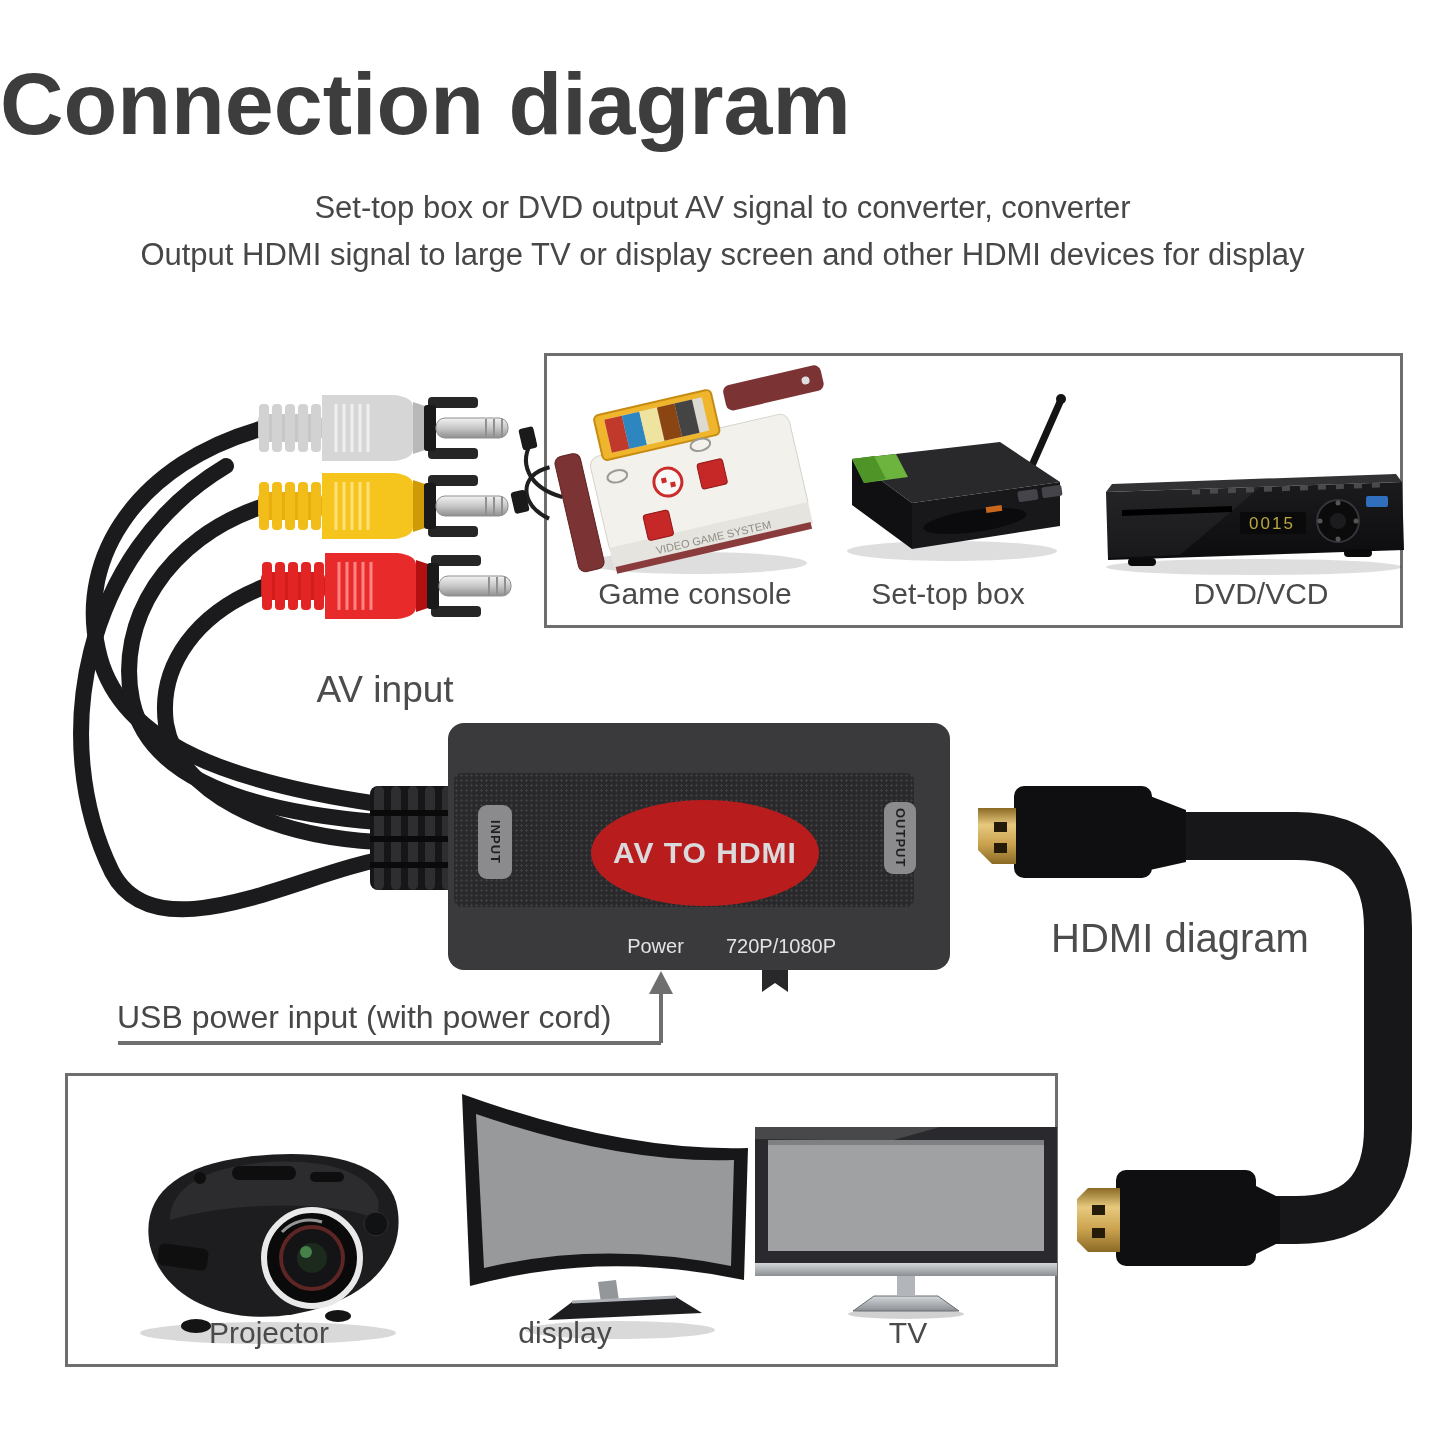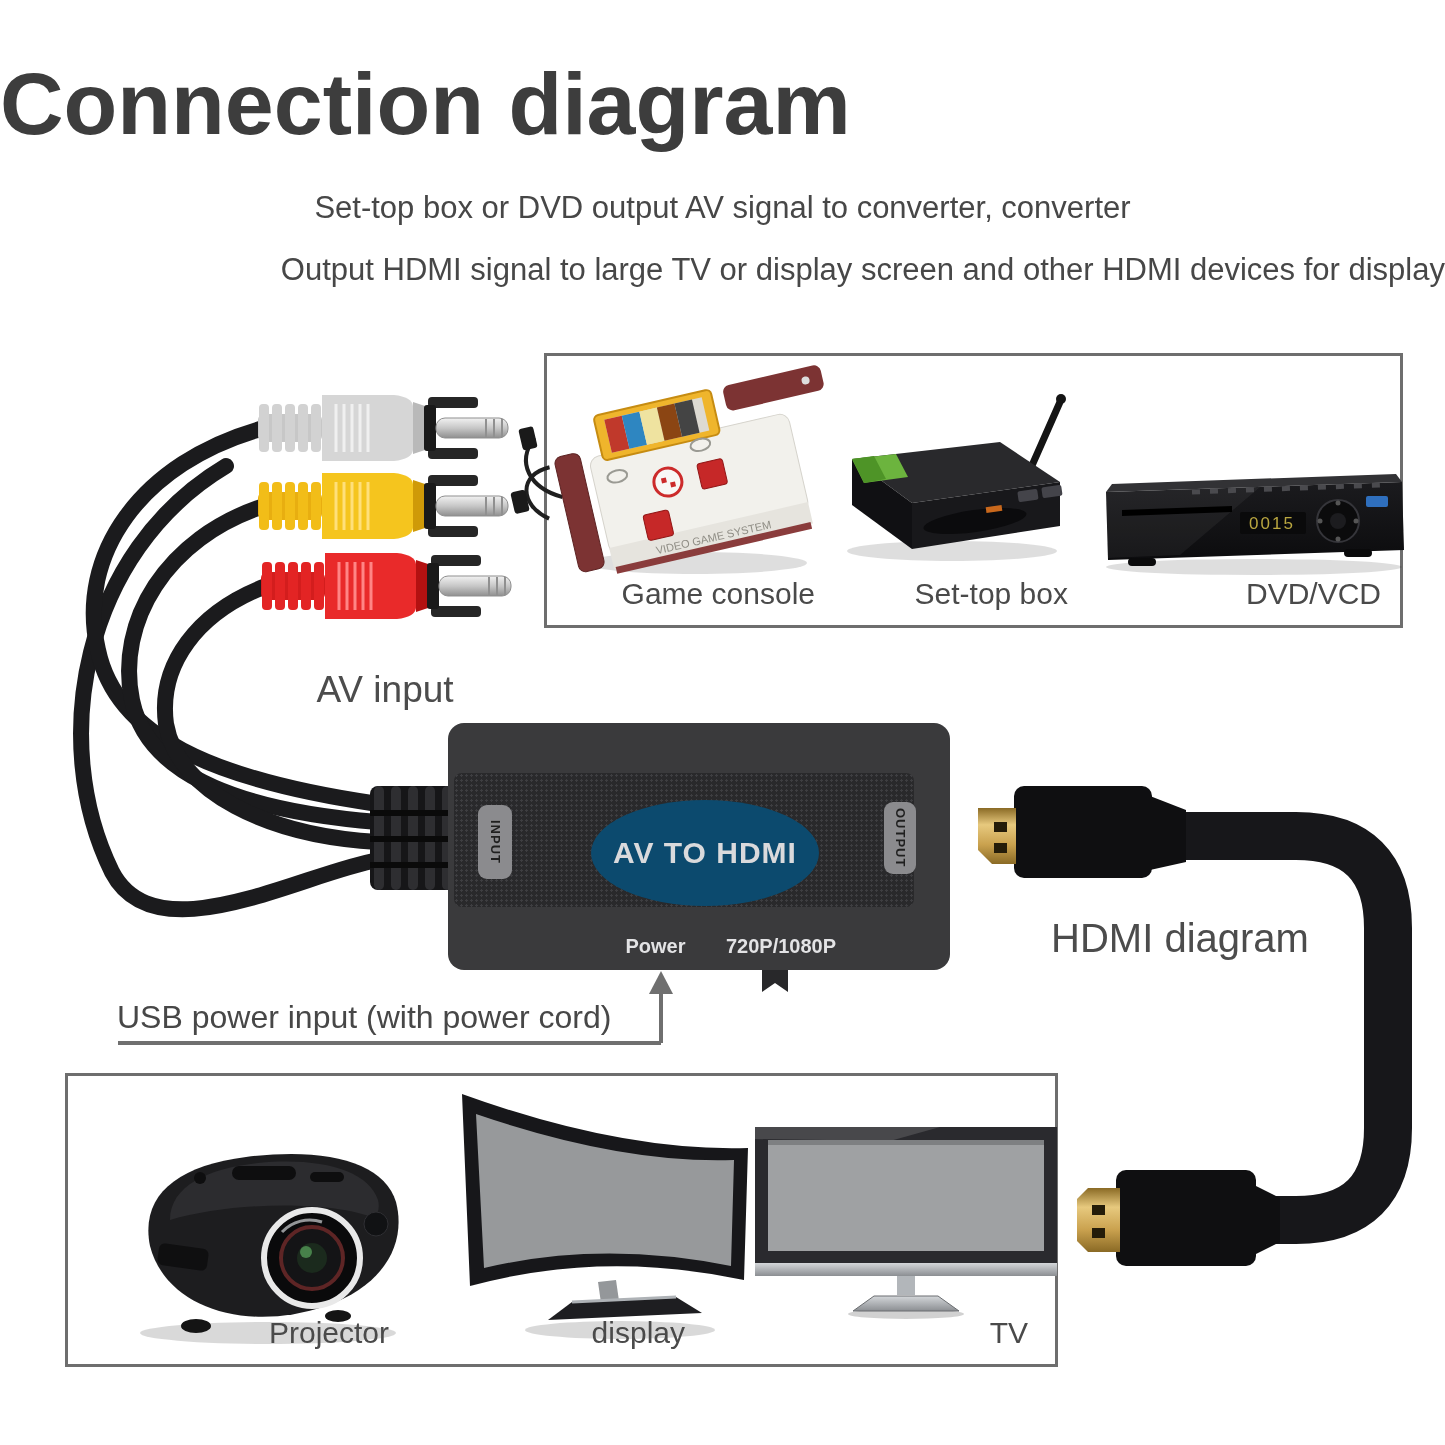--- a/index.html
+++ b/index.html
@@ -3,41 +3,41 @@
 <meta charset="utf-8">
 <title>Connection diagram</title>
 <style>
   html,body{margin:0;padding:0;background:#ffffff;}
   .canvas{position:relative;width:1445px;height:1445px;background:#ffffff;overflow:hidden;
           font-family:"Liberation Sans","DejaVu Sans",sans-serif;}
   .abs{position:absolute;}
   .page-title{left:0;top:58px;width:1445px;text-align:left;font-size:88px;font-weight:bold;
               color:#3d3d3d;line-height:1.05;}
   .page-sub{left:0;width:1445px;text-align:center;font-size:31px;color:#474747;}
-  #sub1{top:190px;} #sub2{top:252px;text-align:right;}
+  #sub1{top:190px;} #sub2{top:237px;}
   .devbox{border:3px solid #6e6e6e;background:transparent;}
   #source-box{left:544px;top:353px;width:853px;height:269px;}
   #display-box{left:65px;top:1073px;width:987px;height:288px;}
-  .devlabel{font-size:30px;color:#4a4a4a;text-align:right;width:240px;}
+  .devlabel{font-size:30px;color:#4a4a4a;text-align:center;width:240px;}
   .biglabel{color:#4c4c4c;text-align:center;}
   #av-input-label{left:275px;top:669px;width:220px;font-size:37px;}
   #hdmi-output-label{left:1025px;top:916px;width:310px;font-size:40px;}
   #usb-note{left:117px;top:999px;font-size:32px;color:#474747;white-space:nowrap;}
   
   #converter{left:448px;top:723px;width:502px;height:247px;background:#3a3a3c;border-radius:16px;}
   #converter .mesh{left:6px;top:50px;width:460px;height:134px;border-radius:8px;background-color:#29292b;
      background-image:radial-gradient(circle,#3e3e41 1px,transparent 1.4px);background-size:5px 5px;}
-  #converter .ellipse{left:143px;top:77px;width:228px;height:106px;border-radius:50%;background:#0c4a6e;
+  #converter .ellipse{left:143px;top:77px;width:228px;height:106px;border-radius:50%;background:#b91c1c;
      display:flex;align-items:center;justify-content:center;font-size:30px;font-weight:bold;
      color:#dadadc;letter-spacing:1px;}
   .pill{background:#8b8b8e;border-radius:9px;display:flex;align-items:center;justify-content:center;}
   .pill span{writing-mode:vertical-rl;font-size:13px;font-weight:bold;color:#1f1f1f;letter-spacing:1px;}
   #pill-input{left:30px;top:82px;width:34px;height:74px;}
   #pill-output{left:436px;top:79px;width:32px;height:72px;}
-  .conv-small{font-size:20px;font-weight:bold;color:#e3e3e5;text-align:center;}
+  .conv-small{font-size:20px;font-weight:normal;color:#e3e3e5;text-align:center;}
   #conv-power{left:150px;top:212px;width:115px;}
   #conv-res{left:268px;top:212px;width:130px;}
   #scene{left:0;top:0;}
 </style>
 </head>
 <body>
 
 <div class="canvas">
 
   <div class="abs page-title">Connection diagram</div>

